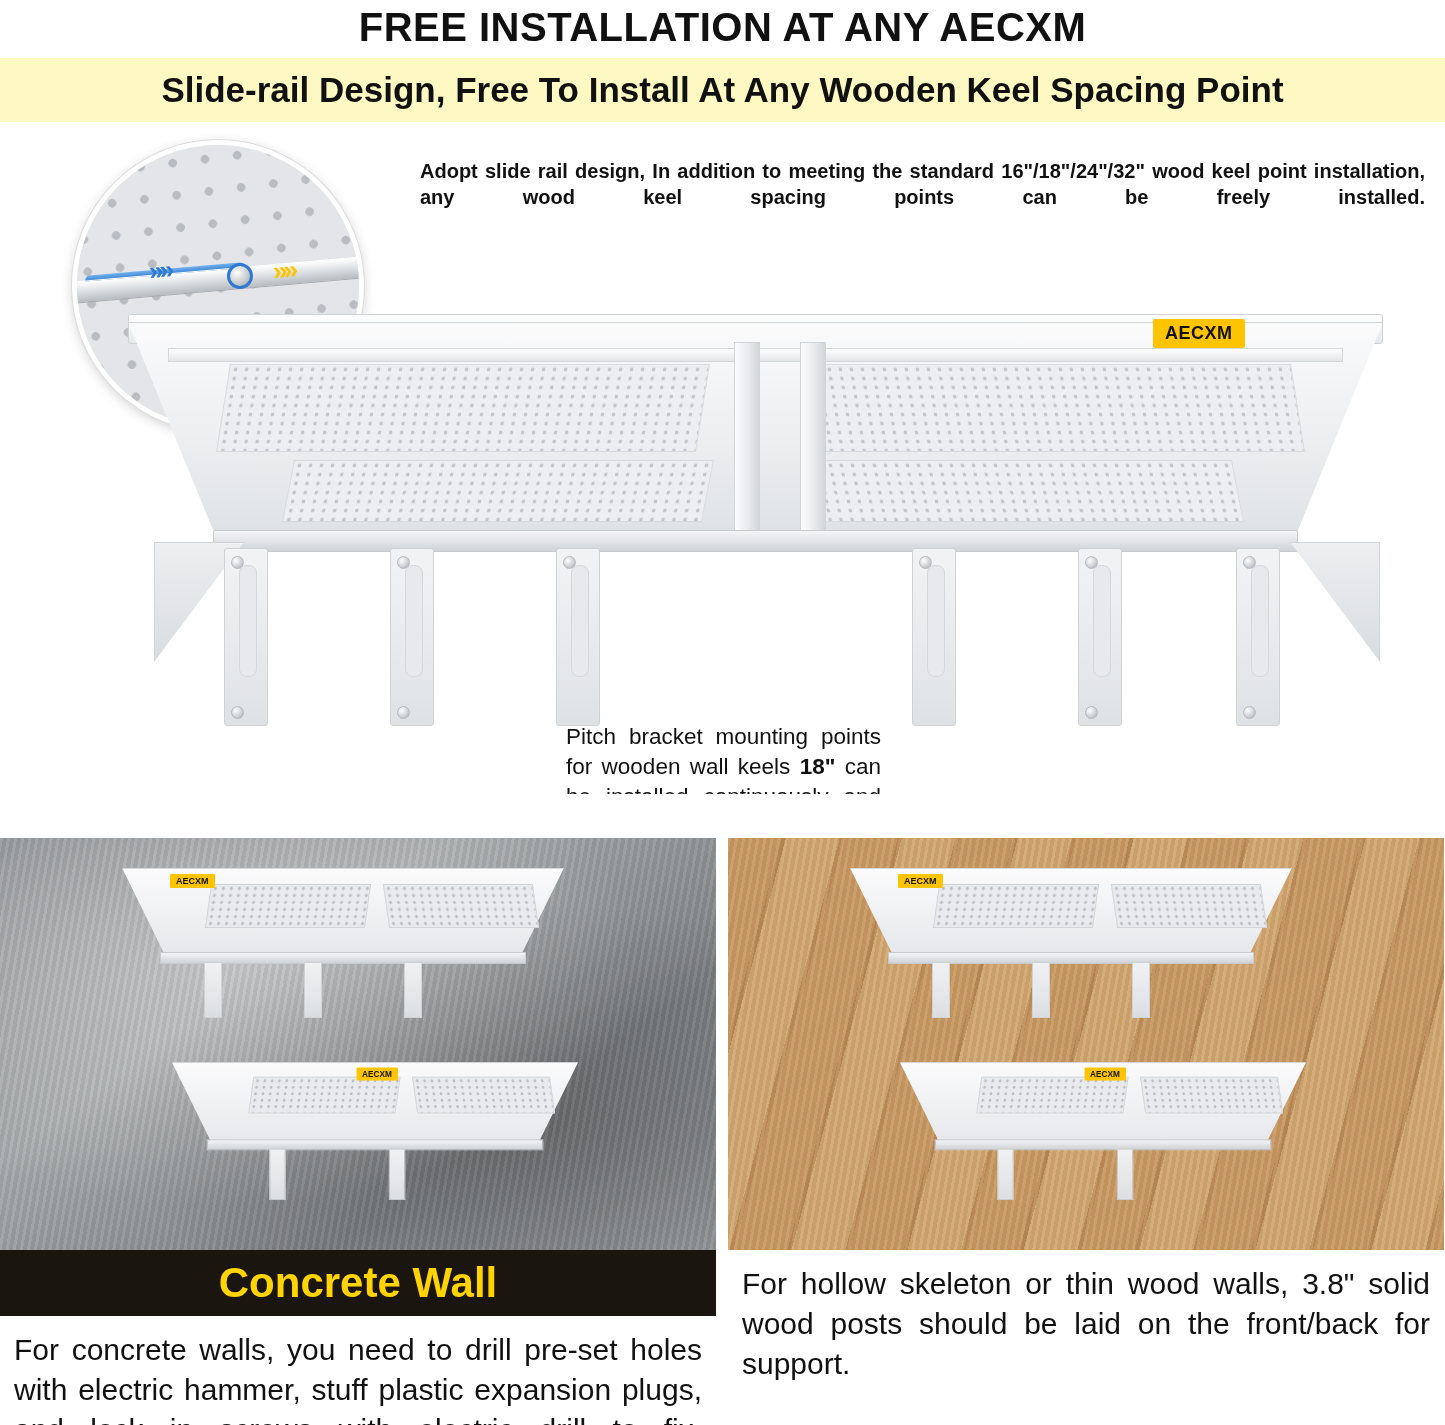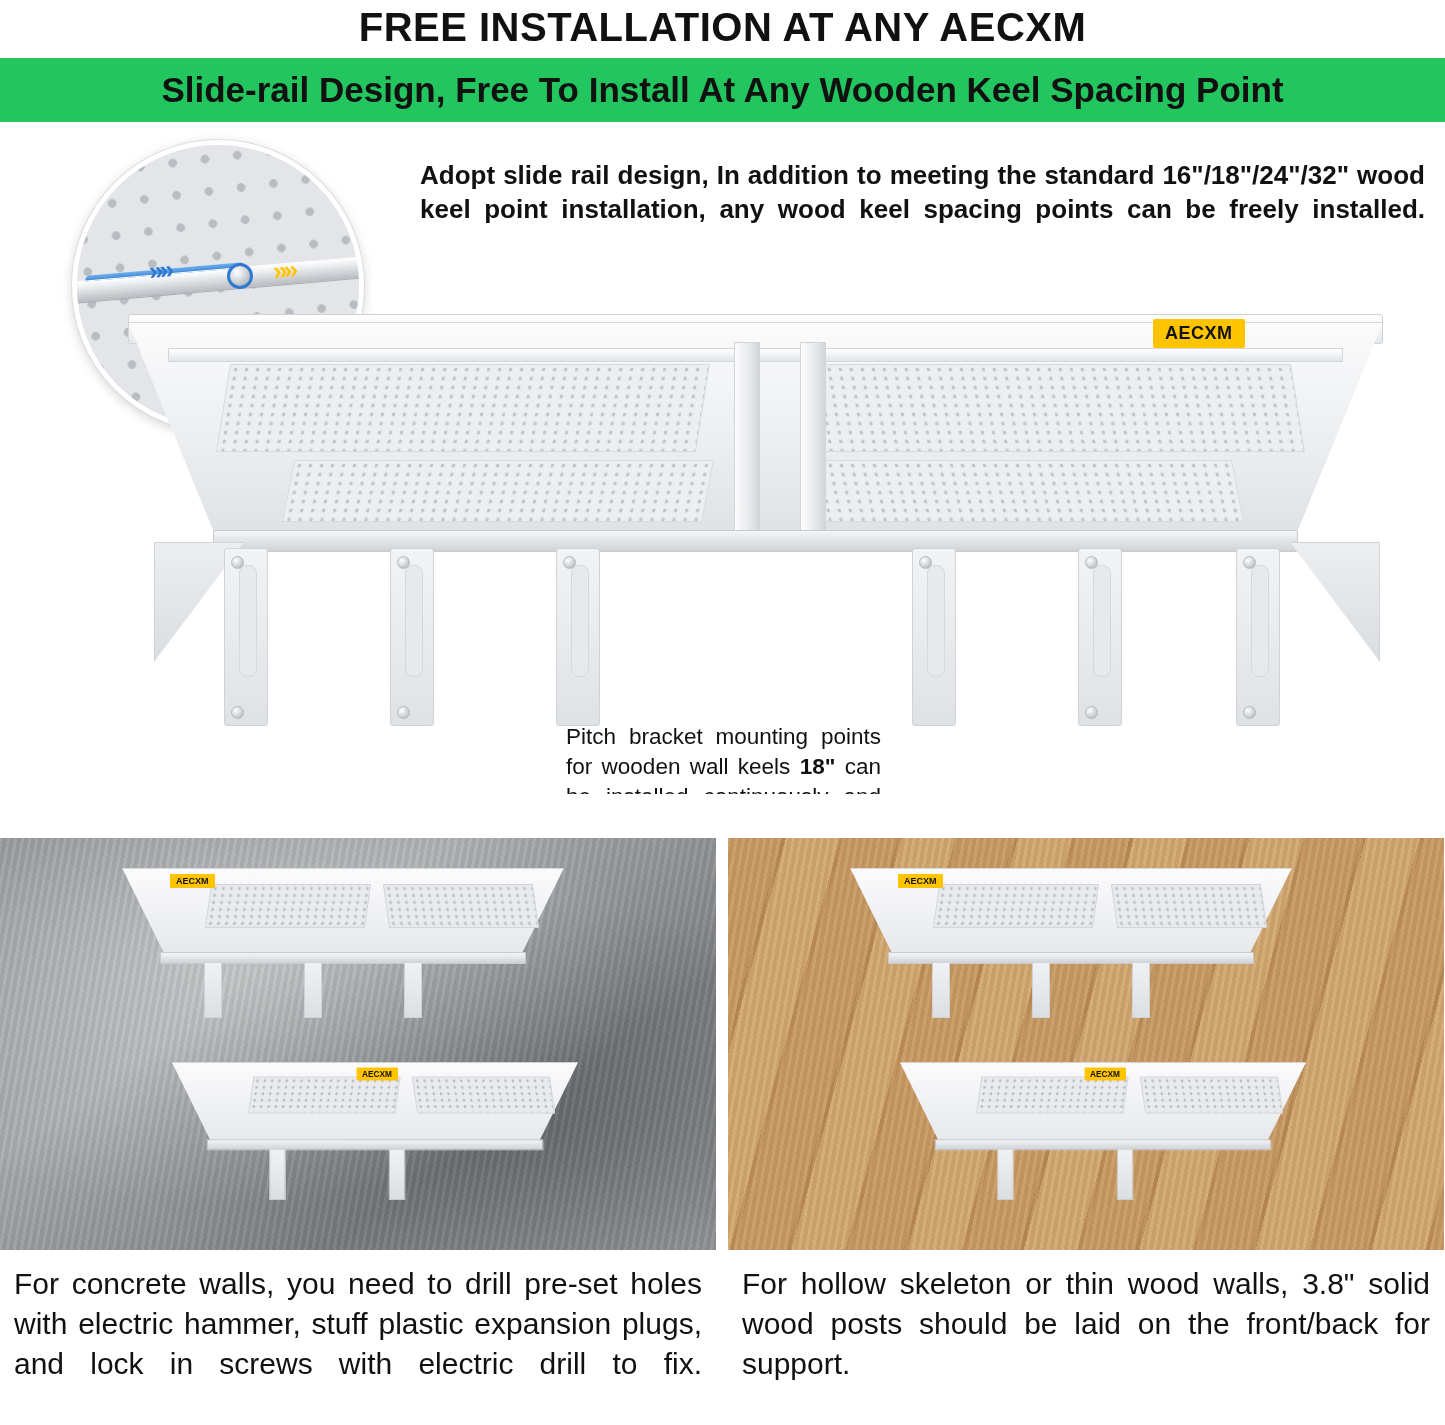--- a/index.html
+++ b/index.html
@@ -20,21 +20,21 @@
   .headline {
     text-align: center;
     font-weight: bold;
     font-size: 40px;
     letter-spacing: 0.5px;
     padding: 6px 0 8px 0;
     color: #111;
     line-height: 1.05;
   }
   .yellow-band {
-    background: #22c55e;
+    background: #fef9c3;
     height: 64px;
     display: flex;
     align-items: center;
     justify-content: center;
     border-top: 2px solid #ffffff;
   }
   .yellow-band .band-text {
     font-size: 35px;
     font-weight: bold;
     color: #111;
@@ -47,21 +47,21 @@
     height: 672px;
     width: 1445px;
     overflow: hidden;
     background: #ffffff;
   }
   .intro-text {
     position: absolute;
     left: 420px;
     top: 36px;
     width: 1005px;
-    font-size: 26px;
+    font-size: 20px;
     font-weight: bold;
     line-height: 1.32;
     text-align: justify;
     text-align-last: justify;
     color: #111;
   }
 
   
   .magnifier {
     position: absolute;
@@ -467,20 +467,23 @@
         <div class="ms-top"></div>
         <div class="ms-perf" style="left:100px; top:16px; width:160px; height:40px; transform:skewX(-8deg);"></div>
         <div class="ms-perf" style="left:278px; top:16px; width:150px; height:40px; transform:skewX(8deg);"></div>
         <div class="ms-lip"></div>
         <div class="ms-br" style="left:120px;"></div>
         <div class="ms-br" style="left:250px;"></div>
         <div class="ms-logo" style="left:215px; top:6px;">AECXM</div>
       </div>
     </div>
 
+    <div class="caption-bar">
+      <div class="caption-text">Concrete Wall</div>
+    </div>
 
     <div class="panel-desc">For concrete walls, you need to drill pre-set holes with electric hammer, stuff plastic expansion plugs, and lock in screws with electric drill to fix.</div>
   </div>
 
   <div class="panel">
     <div class="photo wood">
       <div class="grain"></div>
 
       <div class="mini-shelf" style="left:108px; top:30px;">
         <div class="ms-top"></div>

